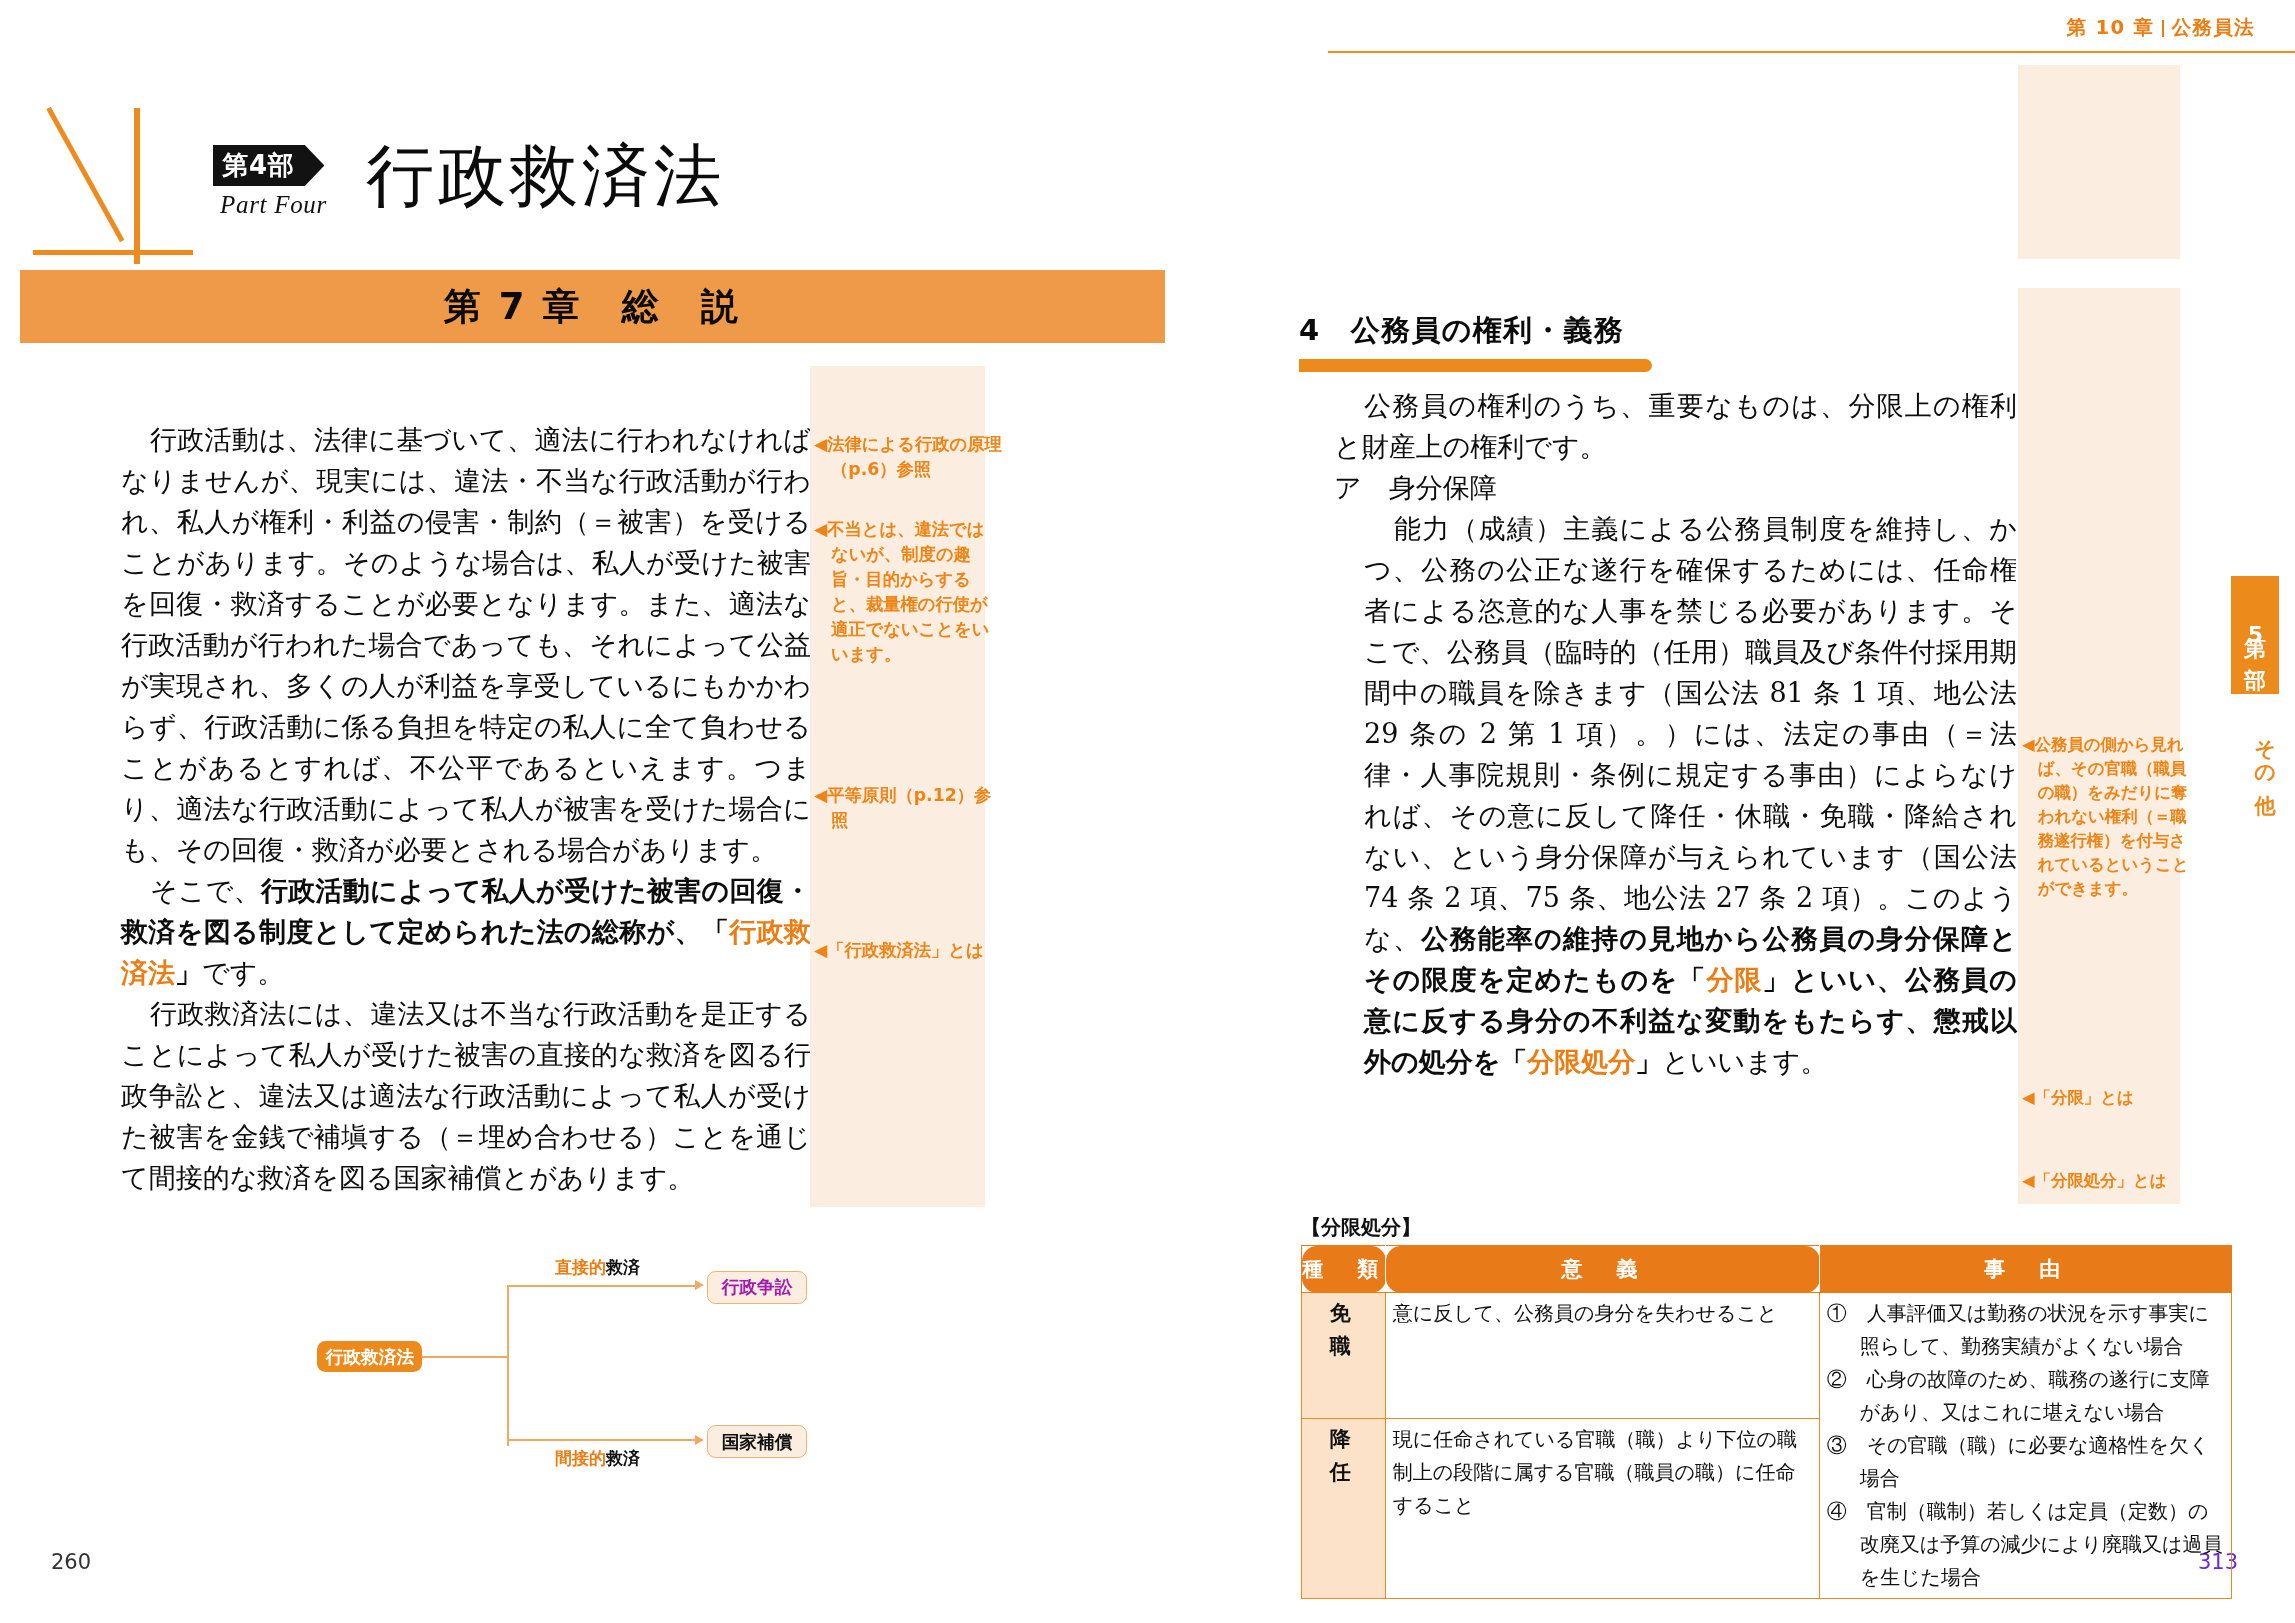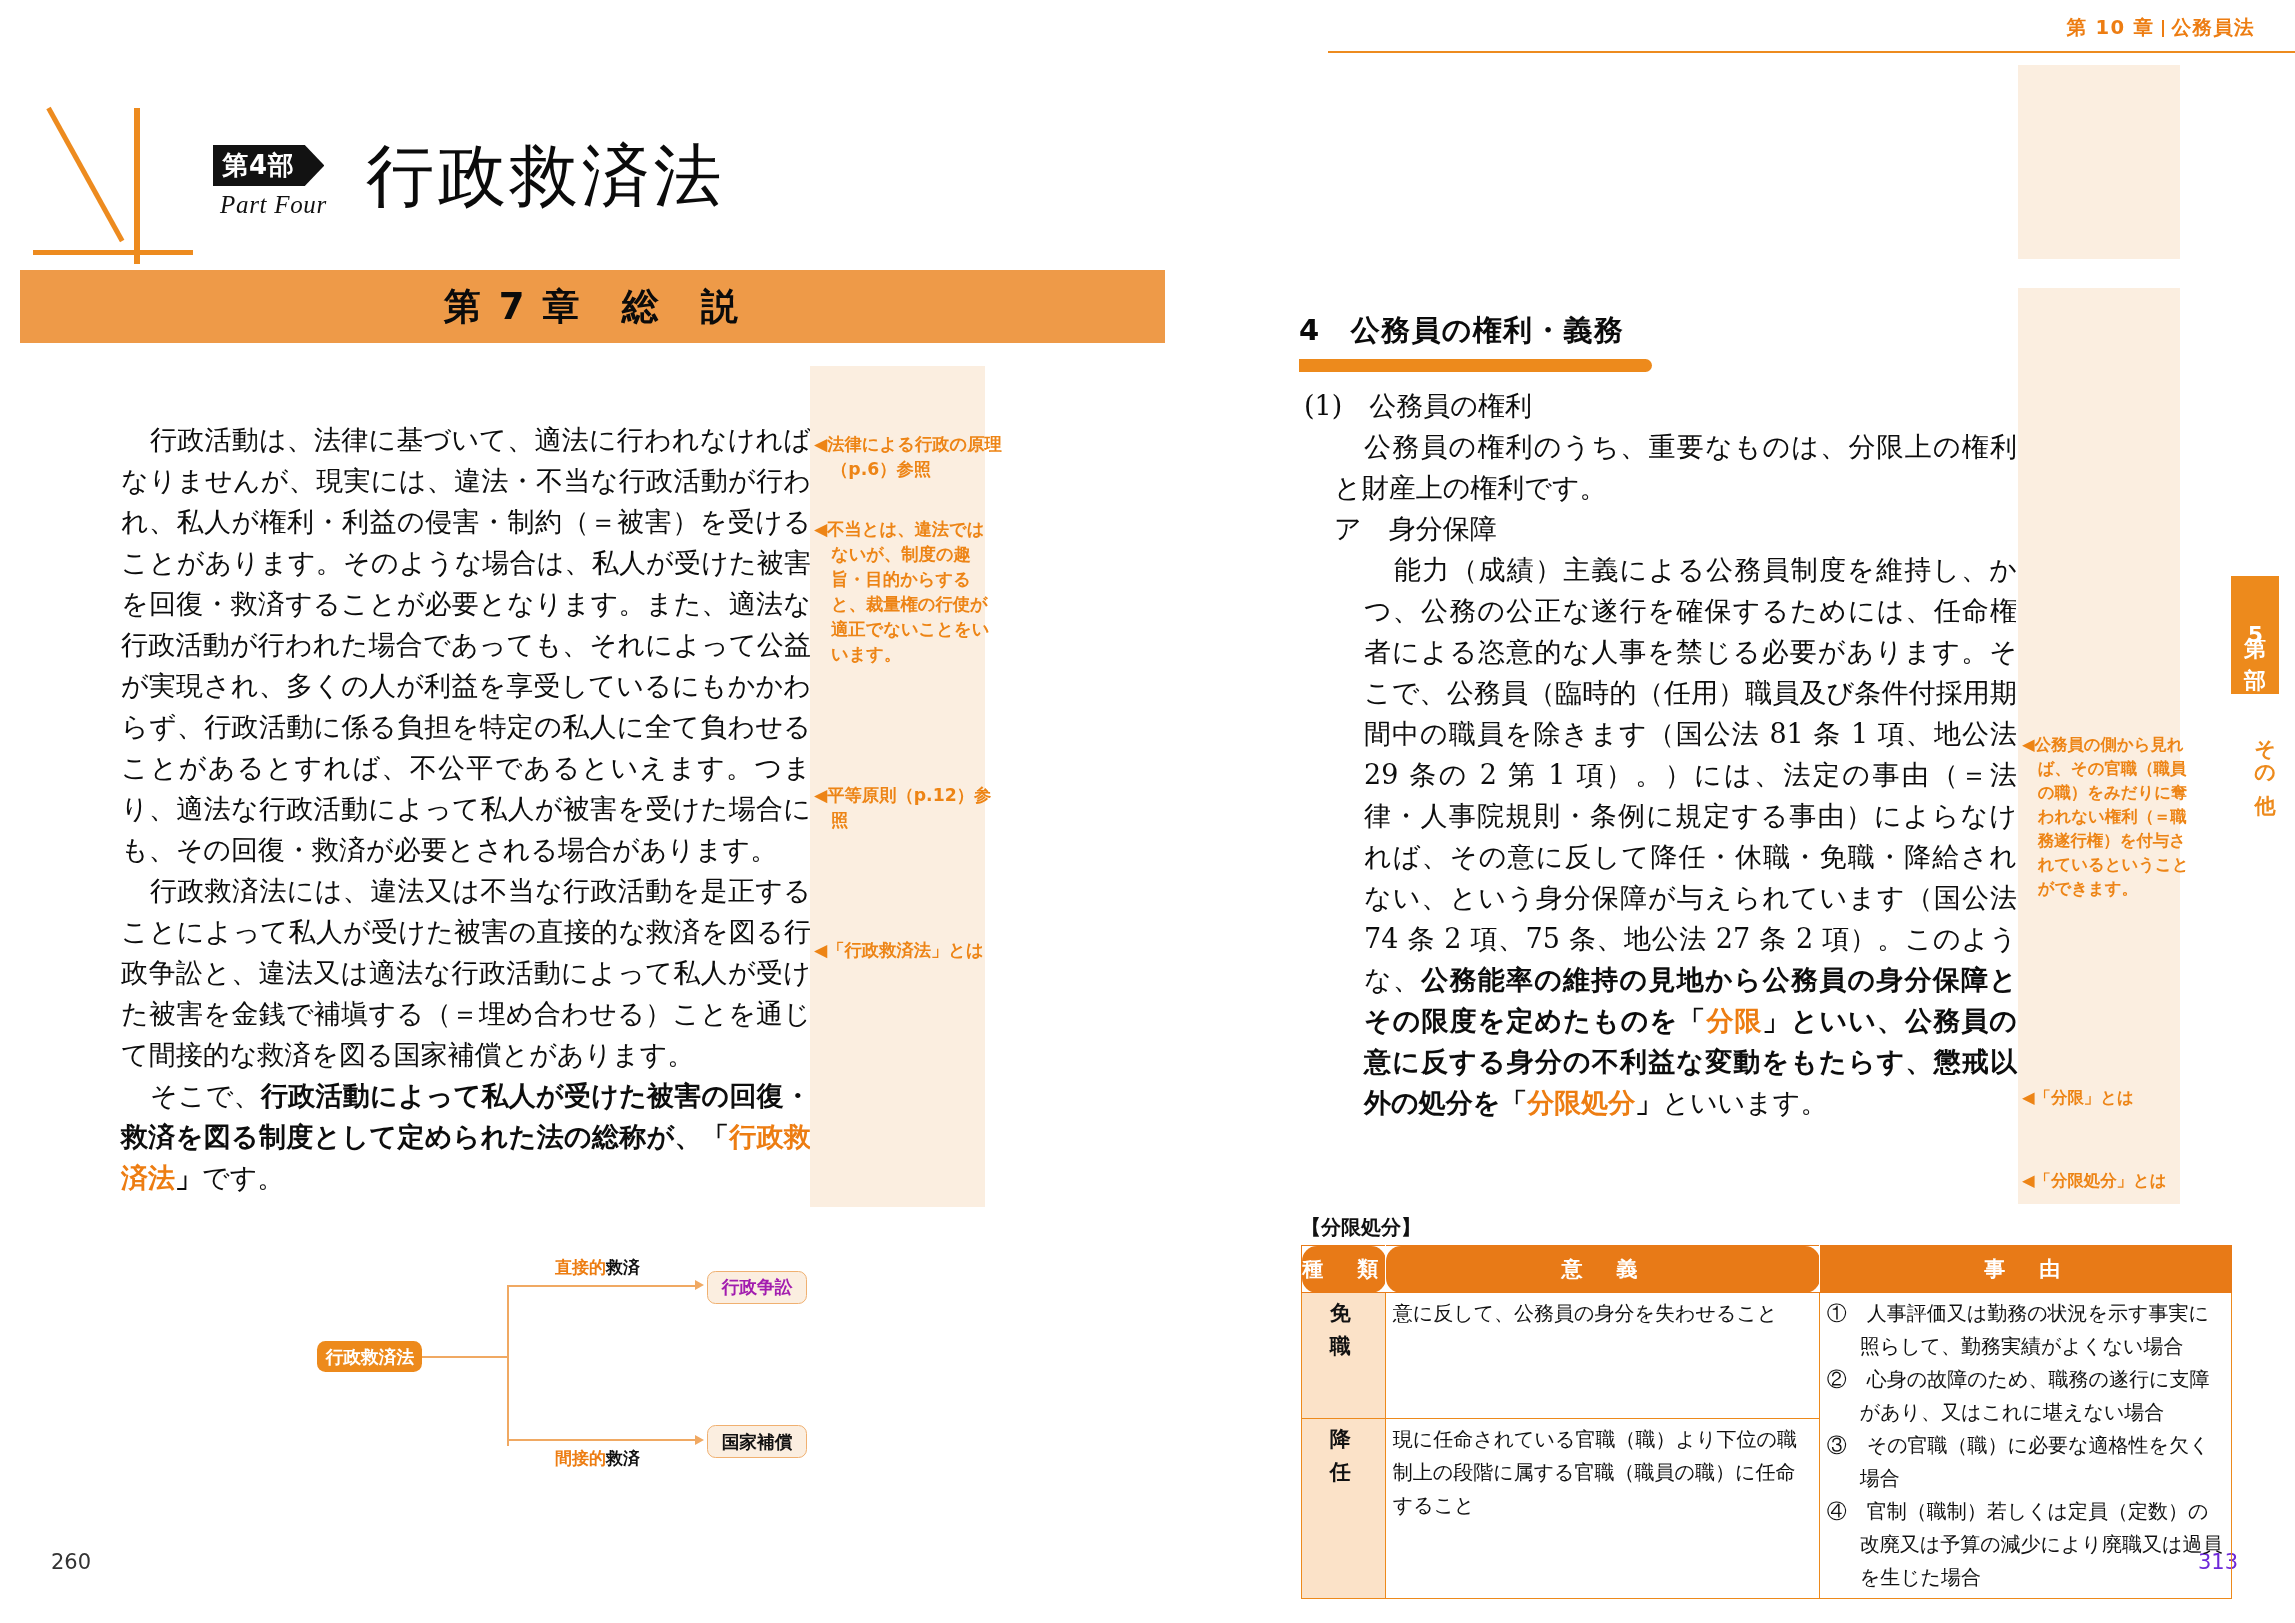--- a/index.html
+++ b/index.html
@@ -272,24 +272,24 @@
     <div id="part-badge">第4部</div>
     <div id="part-sub">Part Four</div>
     <div id="part-title">行政救済法</div>
 
     <div id="chapter-band">
       <span class="ctext">第 7 章　総　説</span>
     </div>
 
     <div id="left-body">
       <p>行政活動は、法律に基づいて、適法に行われなければなりませんが、現実には、違法・不当な行政活動が行われ、私人が権利・利益の侵害・制約（＝被害）を受けることがあります。そのような場合は、私人が受けた被害を回復・救済することが必要となります。また、適法な行政活動が行われた場合であっても、それによって公益が実現され、多くの人が利益を享受しているにもかかわらず、行政活動に係る負担を特定の私人に全て負わせることがあるとすれば、不公平であるといえます。つまり、適法な行政活動によって私人が被害を受けた場合にも、その回復・救済が必要とされる場合があります。</p>
-      <p>行政救済法には、違法又は不当な行政活動を是正することによって私人が受けた被害の直接的な救済を図る行政争訟と、違法又は適法な行政活動によって私人が受けた被害を金銭で補塡する（＝埋め合わせる）ことを通じて間接的な救済を図る国家補償とがあります。</p>
       <p>
         <span>そこで、</span><span class="bold-j">行政活動によって私人が受けた被害の回復・救済を図る制度として定められた法の総称が、</span><span class="bold-j">「</span><span class="kw-orange">行政救済法</span><span class="bold-j">」</span><span>です。</span>
       </p>
+      <p>行政救済法には、違法又は不当な行政活動を是正することによって私人が受けた被害の直接的な救済を図る行政争訟と、違法又は適法な行政活動によって私人が受けた被害を金銭で補塡する（＝埋め合わせる）ことを通じて間接的な救済を図る国家補償とがあります。</p>
     </div>
 
     <div id="left-note-panel"></div>
     <div class="note" id="note-1">◀法律による行政の原理（p.6）参照</div>
     <div class="note" id="note-2">◀不当とは、違法ではないが、制度の趣旨・目的からすると、裁量権の行使が適正でないことをいいます。</div>
     <div class="note" id="note-3">◀平等原則（p.12）参照</div>
     <div class="note" id="note-4">◀「行政救済法」とは</div>
 
     <div id="diagram">
       <span class="dg-line" id="dg-l-stem"></span>
@@ -322,21 +322,20 @@
     <div id="rheader-rule"></div>
 
 
     <div id="right-note-panel-a"></div>
     <div id="right-note-panel-b"></div>
 
     <div id="sec-head">4　公務員の権利・義務</div>
     <div id="sec-head-bar"></div>
 
     <div id="right-body">
-      <p class="lvl1">(1)　公務員の権利</p>
       <p class="lvl2">公務員の権利のうち、重要なものは、分限上の権利と財産上の権利です。</p>
       <p class="lvl2b">ア　身分保障</p>
       <p class="lvl4">
         <span>能力（成績）主義による公務員制度を維持し、かつ、公務の公正な遂行を確保するためには、任命権者による恣意的な人事を禁じる必要があります。そこで、公務員（臨時的（任用）職員及び条件付採用期間中の職員を除きます（国公法 81 条 1 項、地公法 29 条の 2 第 1 項）。）には、法定の事由（＝法律・人事院規則・条例に規定する事由）によらなければ、その意に反して降任・休職・免職・降給されない、という身分保障が与えられています（国公法 74 条 2 項、75 条、地公法 27 条 2 項）。このような、</span><span class="bold-j">公務能率の維持の見地から公務員の身分保障とその限度を定めたものを</span><span class="bold-j">「</span><span class="kw-orange">分限</span><span class="bold-j">」</span><span class="bold-j">といい、公務員の意に反する身分の不利益な変動をもたらす、懲戒以外の処分を</span><span class="bold-j">「</span><span class="kw-orange">分限処分</span><span class="bold-j">」</span><span>といいます。</span>
       </p>
     </div>
 
     <div class="rnote" id="rnote-1">◀公務員の側から見れば、その官職（職員の職）をみだりに奪われない権利（＝職務遂行権）を付与されているということができます。</div>
     <div class="rnote" id="rnote-2">◀「分限」とは</div>
     <div class="rnote" id="rnote-3">◀「分限処分」とは</div>

